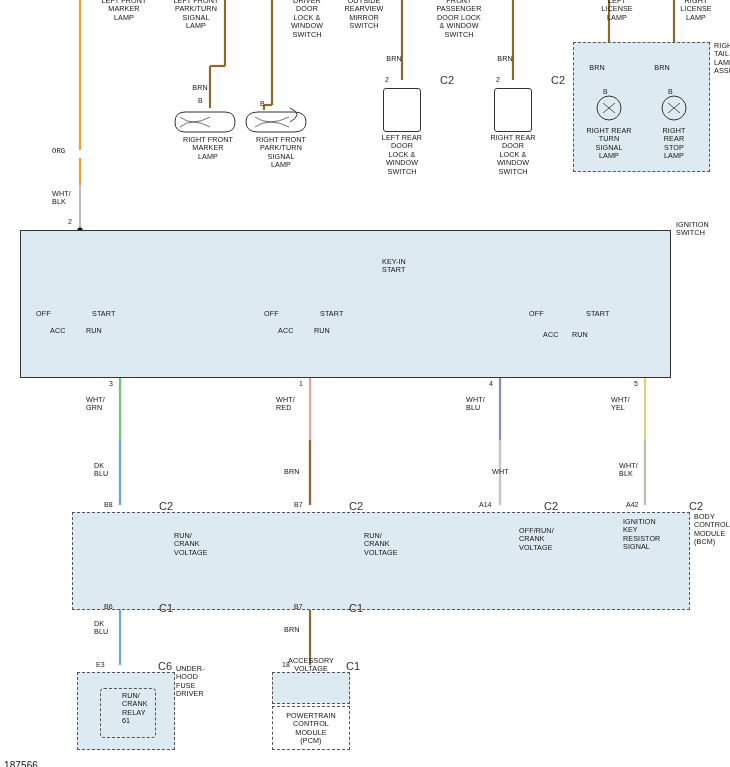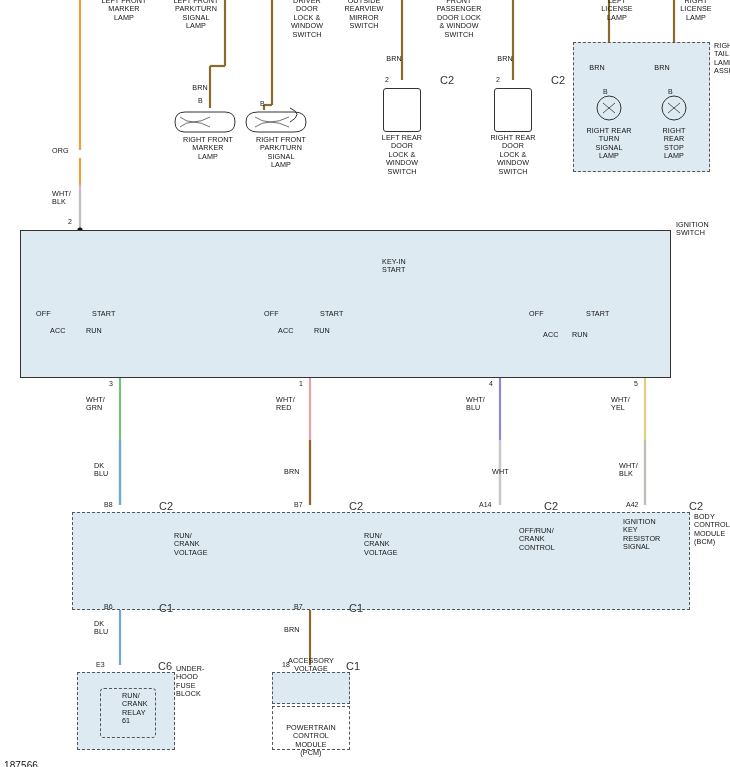--- a/index.html
+++ b/index.html
@@ -213,21 +213,21 @@
 DOOR
 LOCK &amp;
 WINDOW
 SWITCH</div>
   <div class="lbl" style="left:483px;top:134px;width:60px;">RIGHT REAR
 DOOR
 LOCK &amp;
 WINDOW
 SWITCH</div>
 
-  <div class="lbl left" style="left:52px;top:147px;width:30px;">ORG</div>
+  <div class="lbl left" style="left:52px;top:147px;width:30px;font-family:Liberation Mono, monospace;">ORG</div>
   <div class="lbl left" style="left:52px;top:190px;width:30px;">WHT/
 BLK</div>
   <div class="pin" style="left:68px;top:218px;">2</div>
 
   <div class="solidbox" style="left:20px;top:230px;width:651px;height:148px;"></div>
   <div class="lbl left" style="left:676px;top:221px;width:50px;">IGNITION
 SWITCH</div>
   <div class="lbl left" style="left:382px;top:258px;width:50px;">KEY-IN
 START</div>
 
@@ -283,21 +283,21 @@
   <div class="cornerid" style="left:653px;top:500px;">C2</div>
 
   <div class="lbl left" style="left:174px;top:532px;width:50px;">RUN/
 CRANK
 VOLTAGE</div>
   <div class="lbl left" style="left:364px;top:532px;width:50px;">RUN/
 CRANK
 VOLTAGE</div>
   <div class="lbl left" style="left:519px;top:527px;width:56px;">OFF/RUN/
 CRANK
-CONTROL</div>
+VOLTAGE</div>
   <div class="lbl left" style="left:623px;top:518px;width:54px;">IGNITION
 KEY
 RESISTOR
 SIGNAL</div>
 
   <div class="pin" style="left:104px;top:603px;">B6</div>
   <div class="cornerid" style="left:123px;top:602px;">C1</div>
   <div class="pin" style="left:294px;top:603px;">B7</div>
   <div class="cornerid" style="left:313px;top:602px;">C1</div>
   <div class="lbl left" style="left:94px;top:620px;width:30px;">DK
@@ -308,27 +308,27 @@
   <div class="dashbox" style="left:100px;top:688px;width:56px;height:50px;border-radius:4px;"></div>
   <div class="pin" style="left:96px;top:661px;">E3</div>
   <div class="cornerid" style="left:122px;top:660px;">C6</div>
   <div class="lbl left" style="left:122px;top:692px;width:38px;">RUN/
 CRANK
 RELAY
 61</div>
   <div class="lbl left" style="left:176px;top:665px;width:42px;">UNDER-
 HOOD
 FUSE
-BLOCK</div>
+DRIVER</div>
 
   <div class="dashbox" style="left:272px;top:672px;width:78px;height:32px;"></div>
   <div class="dashbox plain" style="left:272px;top:706px;width:78px;height:44px;"></div>
   <div class="pin" style="left:282px;top:661px;">18</div>
   <div class="cornerid" style="left:310px;top:660px;">C1</div>
   <div class="lbl" style="left:274px;top:657px;width:74px;">ACCESSORY
 VOLTAGE</div>
-  <div class="lbl" style="left:272px;top:712px;width:78px;margin-top:12px;">POWERTRAIN
+  <div class="lbl" style="left:272px;top:712px;width:78px;">POWERTRAIN
 CONTROL
 MODULE
 (PCM)</div>
 
   <div class="lbl left" style="left:4px;top:750px;width:60px;font-size:10px;margin-top:12px;">187566</div>
 </div>
 
 </body></html>

